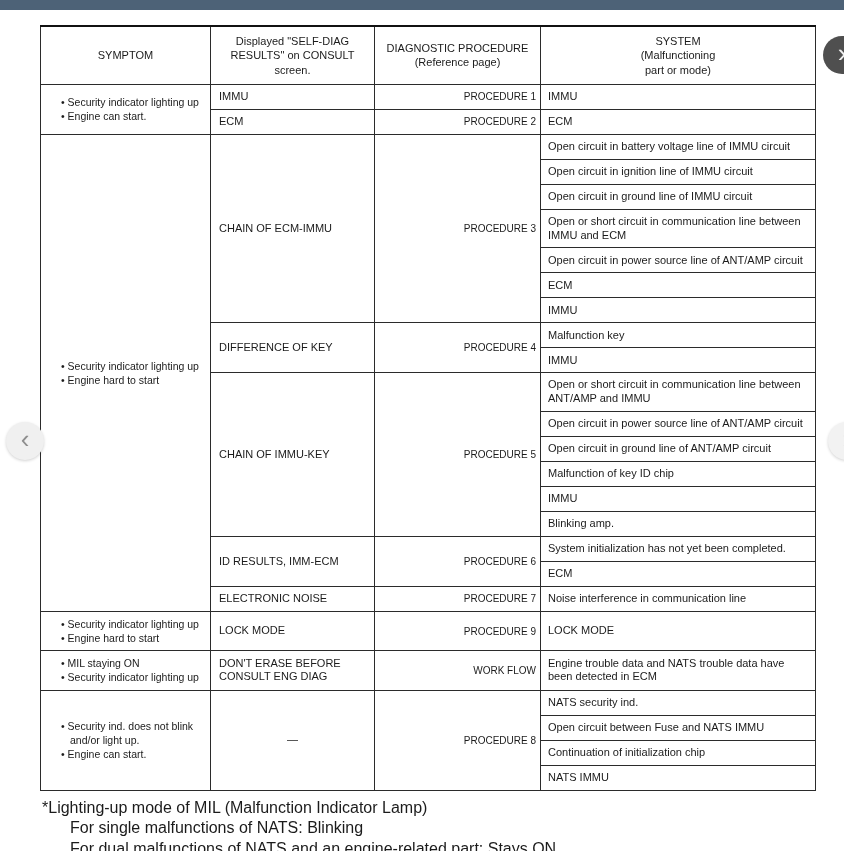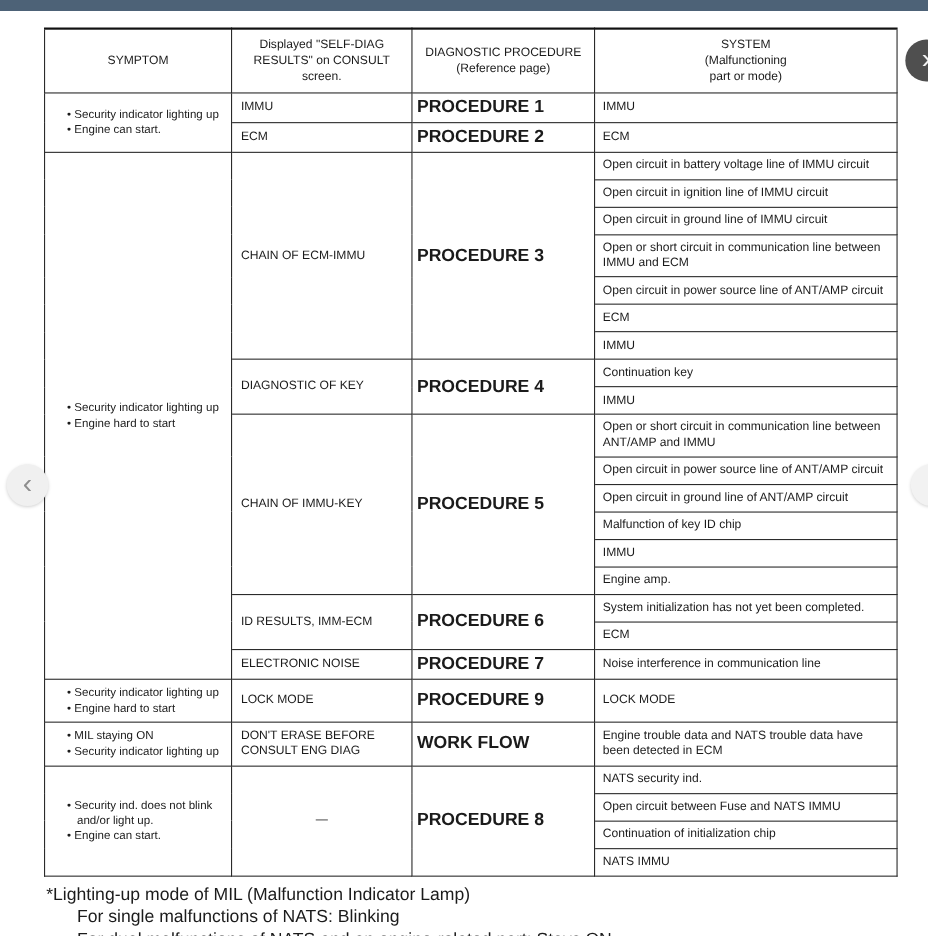--- a/index.html
+++ b/index.html
@@ -39,21 +39,21 @@
     padding: 7px 4px;
     white-space: pre-line;
   }
   td.symptom { font-size: 10.5px; line-height: 1.35; padding: 5px 4px 5px 16px; }
   td.symptom .b {
     padding-left: 13px; text-indent: -9px;
   }
   td.symptom .b::before { content: "\2022\00a0"; }
   td.consult { font-size: 11px; line-height: 1.25; padding: 4px 8px; }
   td.consult.center { text-align: center; }
-  td.proc    { font-size: 16px; text-align: left; padding: 4px 4px; font-weight: bold; }
+  td.proc    { font-size: 10px; text-align: right; padding: 4px 4px; }
   td.system  { font-size: 11px; line-height: 1.25; padding: 5px 7px; height: 25px; }
   .footnote {
     margin-top: 7px;
     font-size: 16px;
     line-height: 1.3;
     padding-left: 2px;
   }
   .fn-line.indent { padding-left: 28px; }
   .nav {
     position: absolute;
@@ -160,23 +160,23 @@
             <td class="system">Open circuit in power source line of ANT/AMP circuit</td>
           </tr>
         <tr>
             <td class="system">ECM</td>
           </tr>
         <tr>
             <td class="system">IMMU</td>
           </tr>
 
         <tr>
-          <td class="consult" rowspan="2">DIAGNOSTIC OF KEY</td>
+          <td class="consult" rowspan="2">DIFFERENCE OF KEY</td>
           <td class="proc" rowspan="2">PROCEDURE 4</td>
-          <td class="system">Continuation key</td>
+          <td class="system">Malfunction key</td>
         </tr>
         <tr>
             <td class="system">IMMU</td>
           </tr>
 
         <tr>
           <td class="consult" rowspan="6">CHAIN OF IMMU-KEY</td>
           <td class="proc" rowspan="6">PROCEDURE 5</td>
           <td class="system">Open or short circuit in communication line between ANT/AMP and IMMU</td>
         </tr>
@@ -186,21 +186,21 @@
         <tr>
             <td class="system">Open circuit in ground line of ANT/AMP circuit</td>
           </tr>
         <tr>
             <td class="system">Malfunction of key ID chip</td>
           </tr>
         <tr>
             <td class="system">IMMU</td>
           </tr>
         <tr>
-            <td class="system">Engine amp.</td>
+            <td class="system">Blinking amp.</td>
           </tr>
 
         <tr>
           <td class="consult" rowspan="2">ID RESULTS, IMM-ECM</td>
           <td class="proc" rowspan="2">PROCEDURE 6</td>
           <td class="system">System initialization has not yet been completed.</td>
         </tr>
         <tr>
             <td class="system">ECM</td>
           </tr>

